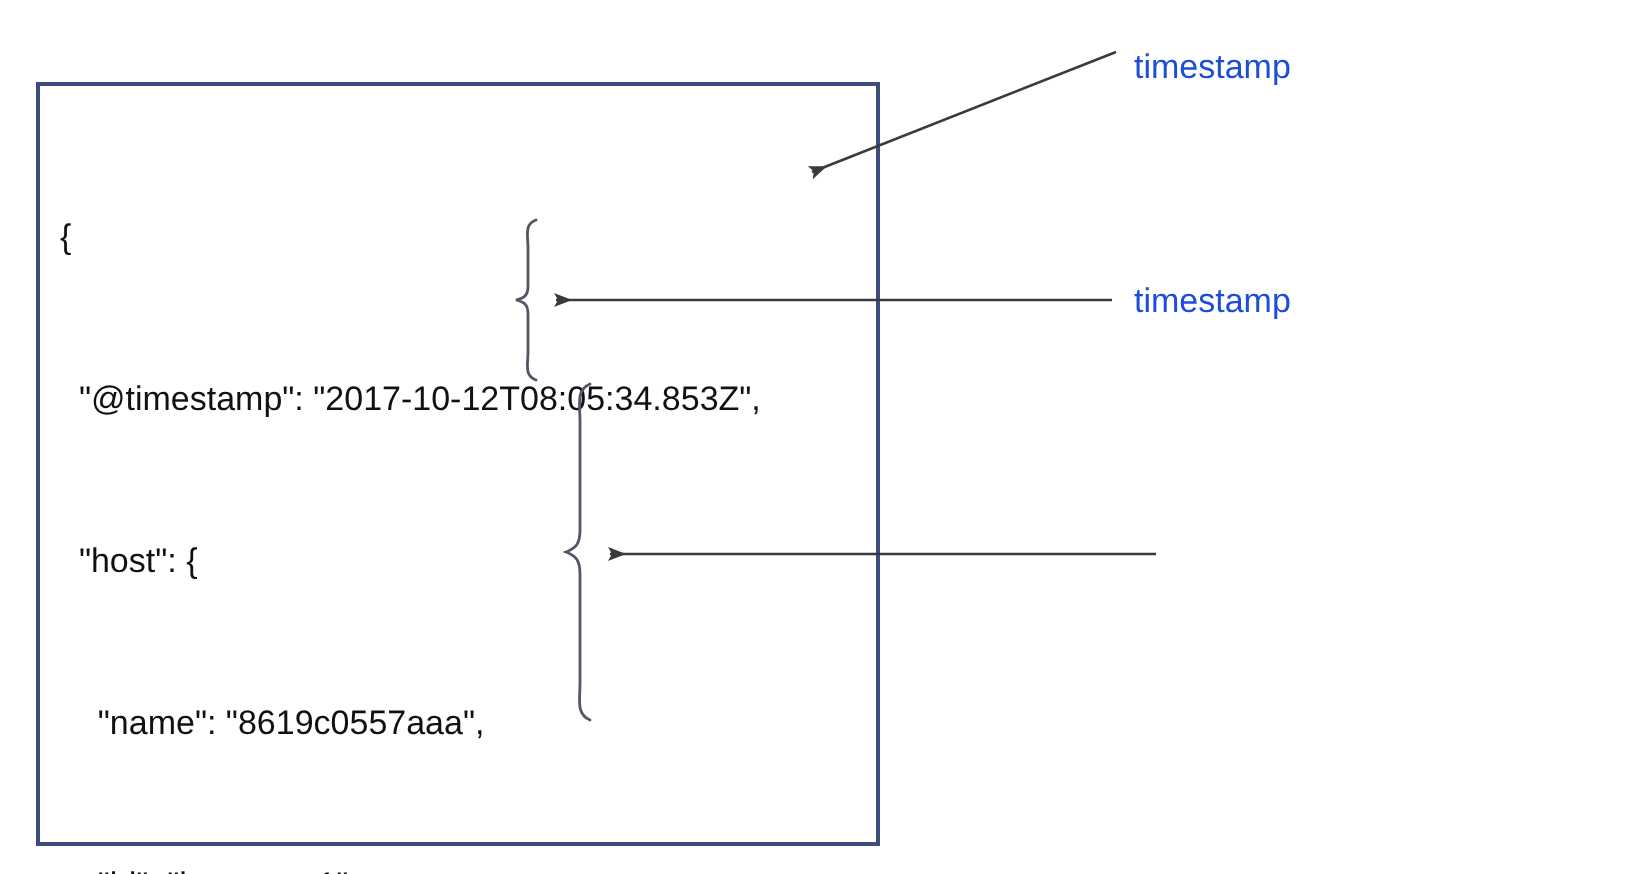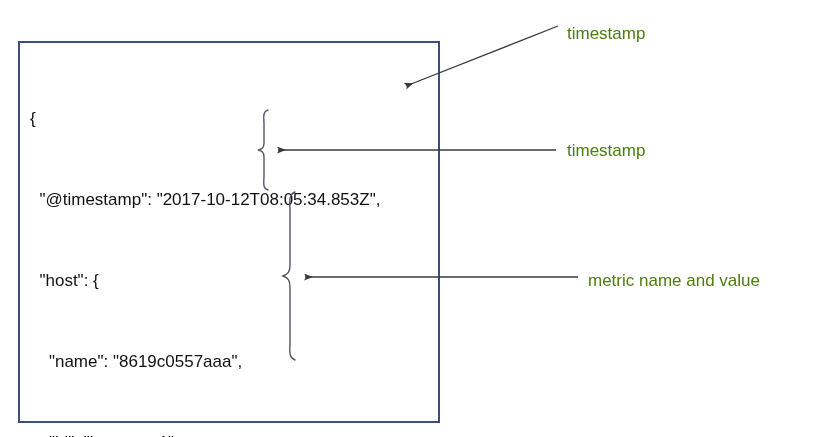--- a/index.html
+++ b/index.html
@@ -44,21 +44,21 @@
   .json-line {
     white-space: pre;
     height: 27px;
   }
 
   
   .anno-label {
     position: absolute;
     font-family: "Liberation Sans", sans-serif;
     font-size: 17px;
-    color: #4d7c0f;
+    color: #1d4ed8;
     white-space: nowrap;
   }
   #label-timestamp { left: 567px; top: 24px; }
   #label-dimensions { left: 567px; top: 141px; }
   #label-metric    { left: 588px; top: 271px; }
 
   
   #overlay {
     position: absolute;
     left: 0;
@@ -90,21 +90,20 @@
       
       
       
     </div>
   </div>
 
   <div class="anno-label" id="label-timestamp">timestamp</div>
 
   <div class="anno-label" id="label-dimensions">timestamp</div>
 
-  <div class="anno-label" id="label-metric">metric name and value</div>
 
   <svg id="overlay" viewBox="0 0 817 437">
     <defs>
       <marker id="arrowhead" markerWidth="9" markerHeight="7" refX="8" refY="3.5" orient="auto" markerUnits="userSpaceOnUse">
         <polygon points="0 3.5, 9 0, 7 3.5, 9 7" fill="#3a3a3a"></polygon>
       </marker>
     </defs>
 
     <g>
       <path d="M 268 110

